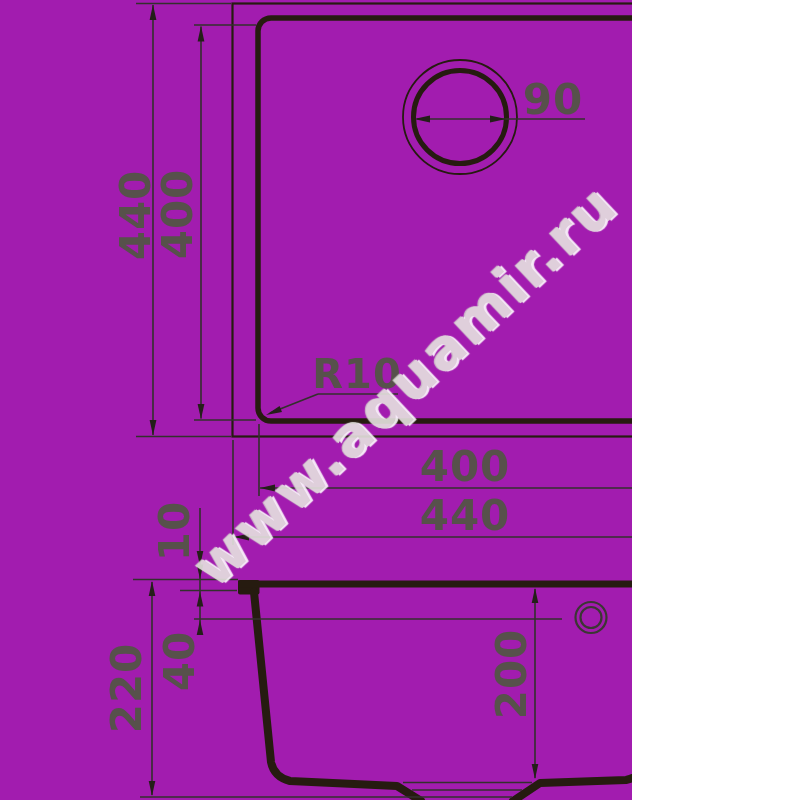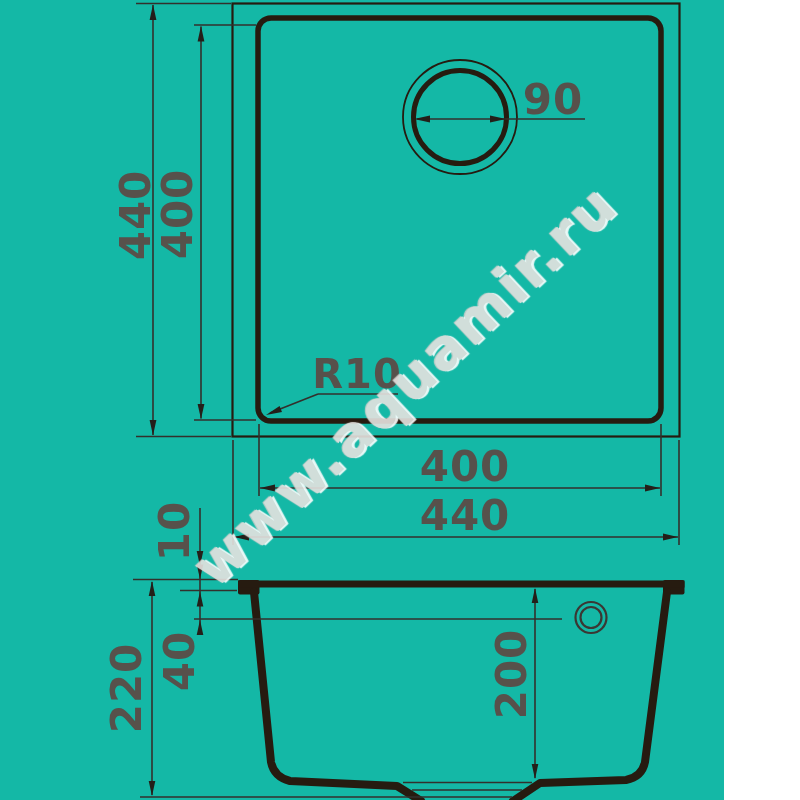--- a/index.html
+++ b/index.html
@@ -1,16 +1,16 @@
 <!DOCTYPE html>
 <html><head>
 <meta charset="utf-8">
 <style>
   html,body{margin:0;padding:0;background:#ffffff;}
-  .stage{width:724px;height:800px;position:relative;background:#14b8a6;overflow:hidden;text-decoration:underline;}
+  .stage{width:632px;height:800px;position:relative;background:#a21caf;overflow:hidden;text-decoration:underline;}
   svg{display:block;}
   .dim-text{
     font-family:"DejaVu Sans",sans-serif;
     font-weight:bold;
     fill:#57514b;
     letter-spacing:1px;
   }
   .thin{stroke:#33302c;stroke-width:1.6;fill:none;}
   .thick{stroke:#261b10;fill:none;}
   .arrow{fill:#241f19;stroke:none;}

